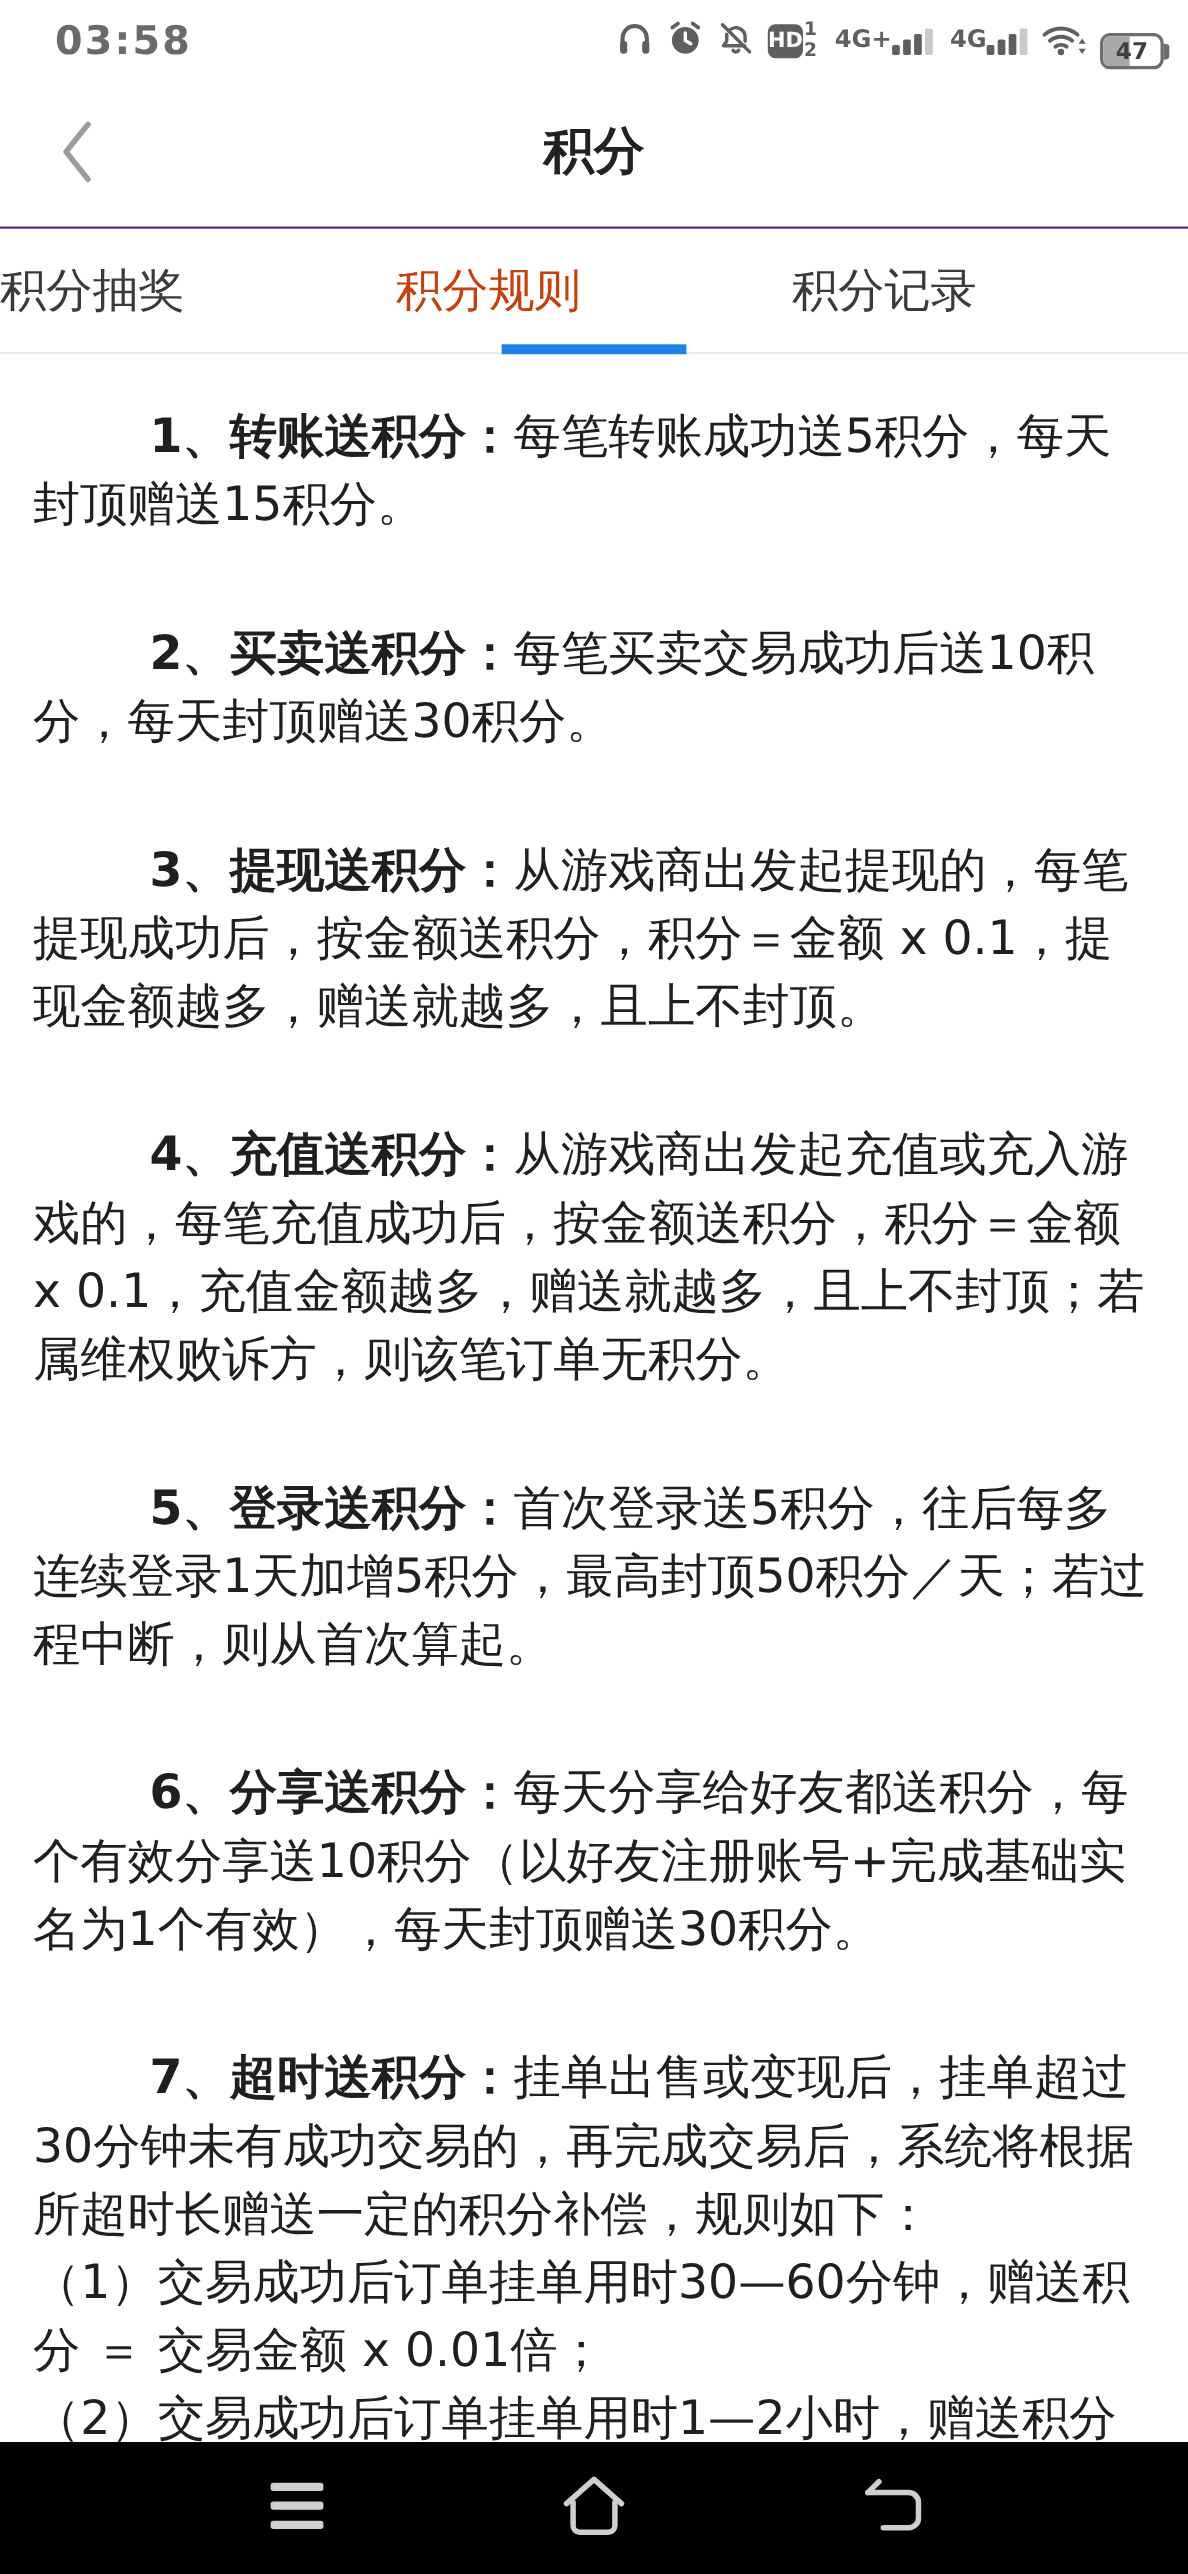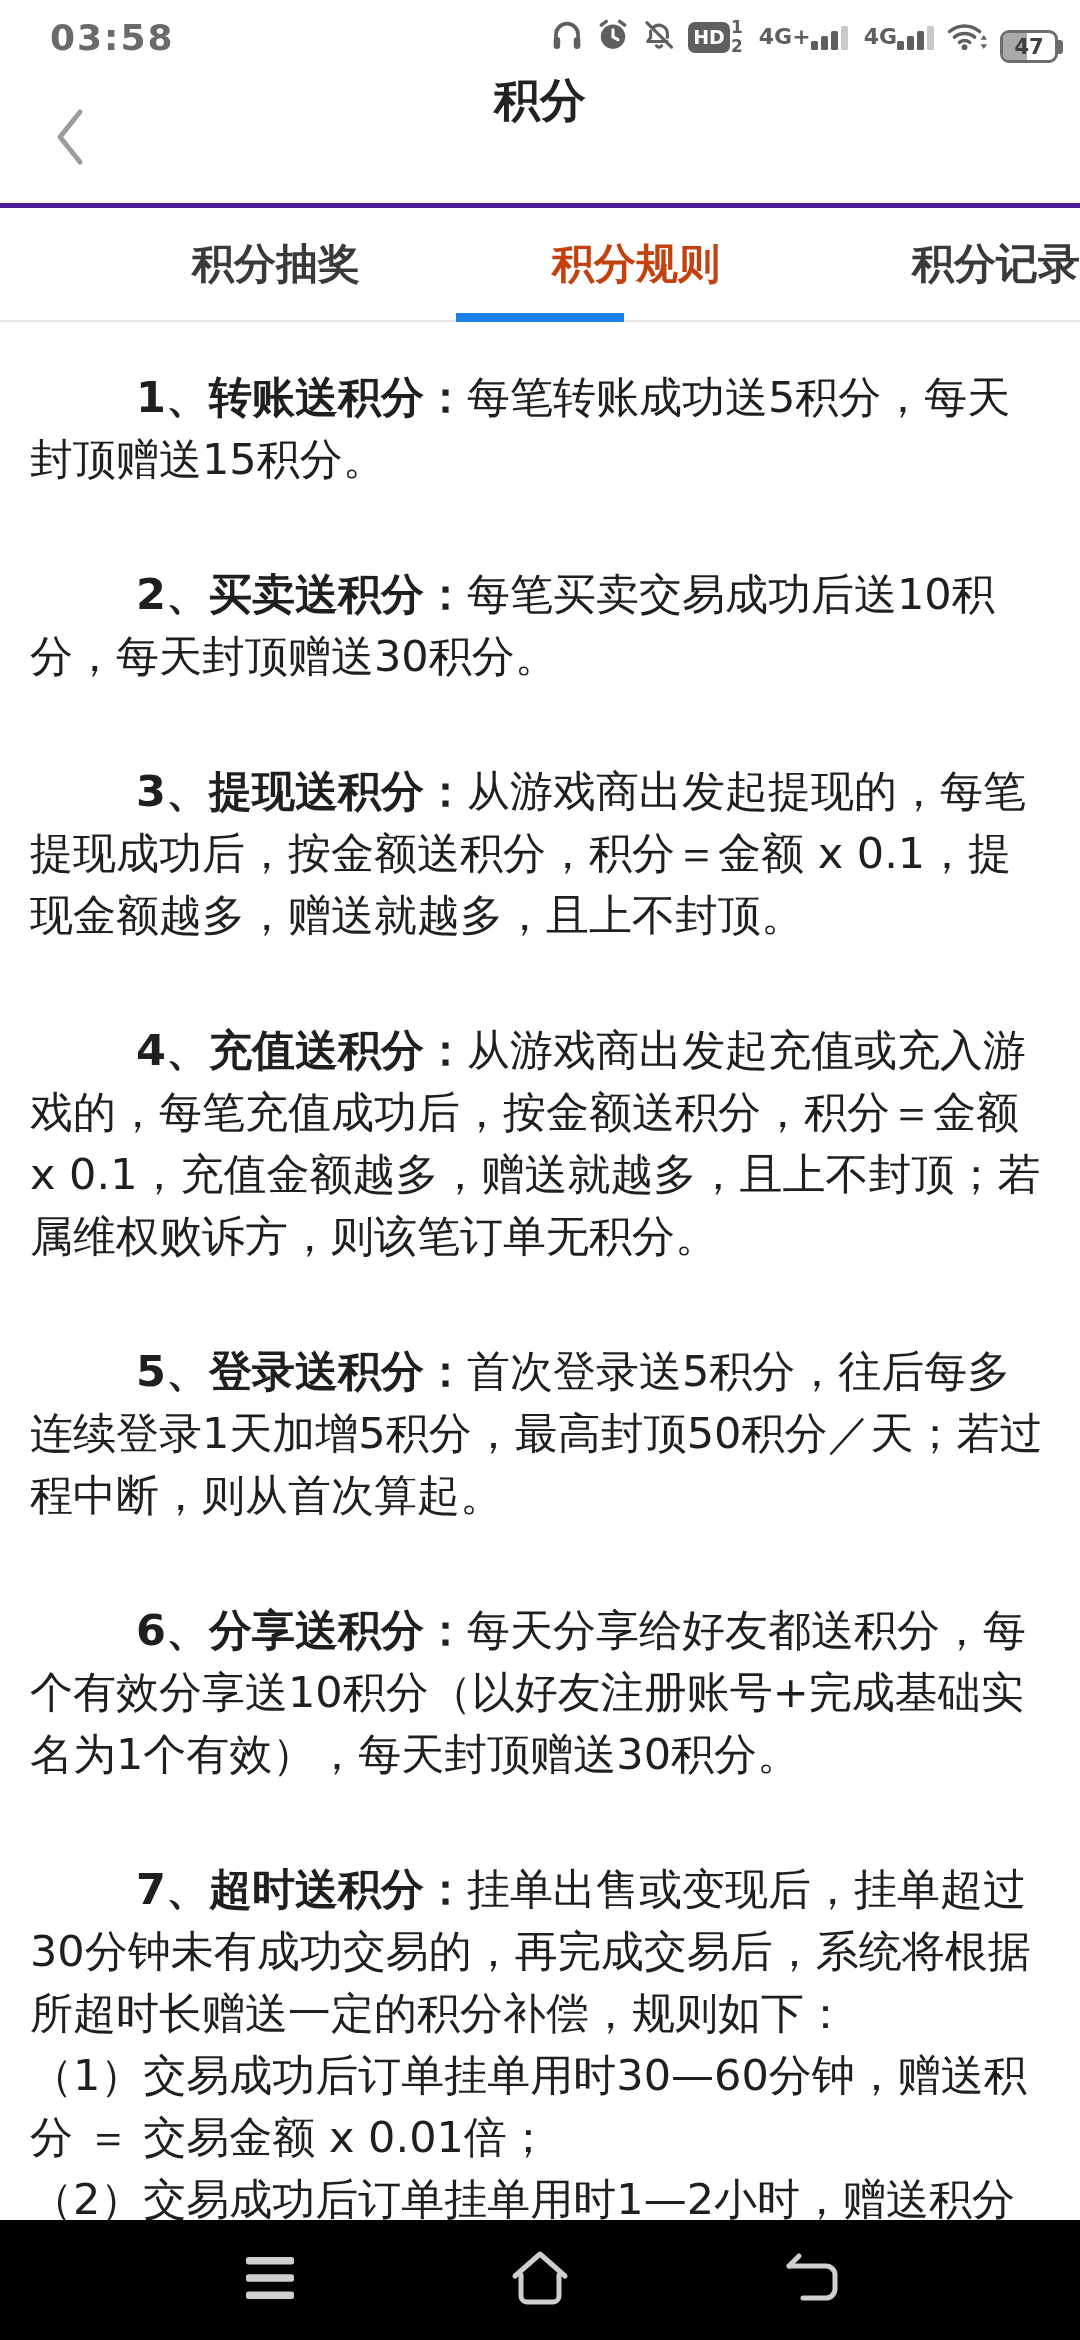--- a/index.html
+++ b/index.html
@@ -8,54 +8,54 @@
     overflow:hidden; font-family:"DejaVu Sans", sans-serif;
   }
   
   .status-bar {
     position:absolute; top:0; left:0; right:0; height:70px;
     display:flex; align-items:center; padding:4px 16px 0 50px;
     box-sizing:border-box; color:#6a6a6a;
   }
   .time { font-size:36px; font-weight:600; letter-spacing:2px; color:#6a6a6a; }
   .status-icons { margin-left:auto; display:flex; align-items:center; gap:12px; }
-  .hd-badge { width:42px; height:31px; background:#5f5f5f; border-radius:7px;
+  .hd-badge { width:32px; height:31px; background:#5f5f5f; border-radius:7px;
     color:#fff; font-size:19px; font-weight:800;
     display:flex; align-items:center; justify-content:center; }
   .hd-nums { display:flex; flex-direction:column; justify-content:space-between;
     height:36px; font-size:17px; font-weight:700; color:#5f5f5f; line-height:1; margin-left:1px; }
   .sig { display:flex; flex-direction:row; align-items:center; margin-left:4px; }
   .sig-label { font-size:22px; font-weight:700; color:#5f5f5f; line-height:1; }
   .bars { display:flex; align-items:flex-end; gap:3px; height:24px; margin-top:2px; }
   .bars i { width:7px; background:#5f5f5f; border-radius:1.5px; display:block; }
   .bars i.dim { background:#c9c9c9; }
   .battery { position:relative; width:58px; height:33px; border:3px solid #6d6d6d;
     border-radius:9px; box-sizing:border-box; display:flex; align-items:center;
     justify-content:center; margin-right:6px;margin-top:19px; }
   .batt-fill { position:absolute; left:0; top:0; bottom:0; width:47%;
     background:#a9a9a9; border-radius:5px 0 0 5px; }
   .batt-num { position:relative; font-size:21px; font-weight:700; color:#3f3f3f; }
   .batt-cap { position:absolute; right:-8px; top:50%; transform:translateY(-50%);
     width:5px; height:14px; background:#6d6d6d; border-radius:0 3px 3px 0; }
   
   .app-header {
     position:absolute; top:70px; left:0; right:0; height:138px;
-    display:flex; justify-content:center;
-    border-bottom:5px solid #4c1d95; box-sizing:border-box; background:#fff;
+    display:flex; align-items:center; justify-content:center;
+    border-bottom:2px solid #4c1d95; box-sizing:border-box; background:#fff;
   }
   .back-btn { position:absolute; left:52px; top:50%; transform:translateY(-50%);
     width:44px; height:66px; display:flex; align-items:center; cursor:pointer; }
   .page-title { font-size:46px; font-weight:600; color:#222; }
   
   .tab-bar {
     position:absolute; top:208px; left:0; right:0; height:114px; display:flex;
     border-bottom:2px solid #e7e7e7; box-sizing:border-box; background:#fff;
   }
-  .tab { flex:1; display:flex; align-items:center; justify-content:flex-end;
-    font-size:42px; font-weight:700; color:#3a3a3a; position:relative; cursor:pointer;padding-left:47px; }
+  .tab { flex:1; display:flex; align-items:center; justify-content:flex-start;
+    font-size:42px; font-weight:400; color:#3a3a3a; position:relative; cursor:pointer; }
   .tab.active { color:#c2410c; }
   .tab-underline { position:absolute; bottom:-2px; left:50%; transform:translateX(-50%);
     width:168px; height:9px; background:#1a82e8; }
   
   .content {
     position:absolute; top:322px; left:0; right:0; bottom:120px;
     padding:44px 30px 0 30px; box-sizing:border-box; overflow:hidden; color:#1f1f1f;
   }
   .content p { font-size:43px; line-height:62px; margin:0 0 73px 0; text-indent:106px; }
   .content p .lead { font-weight:700; }

